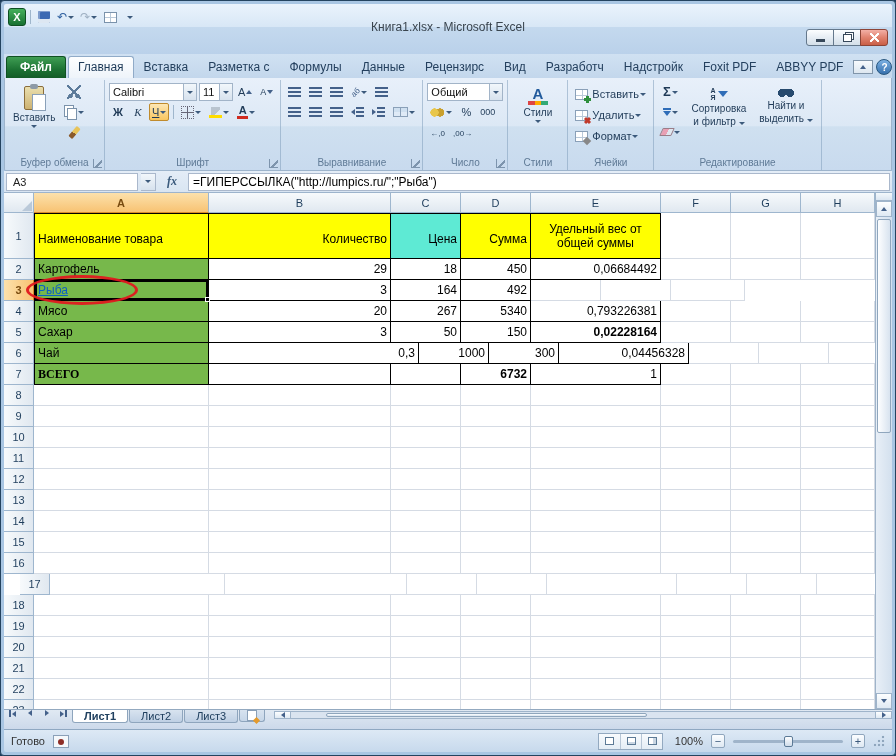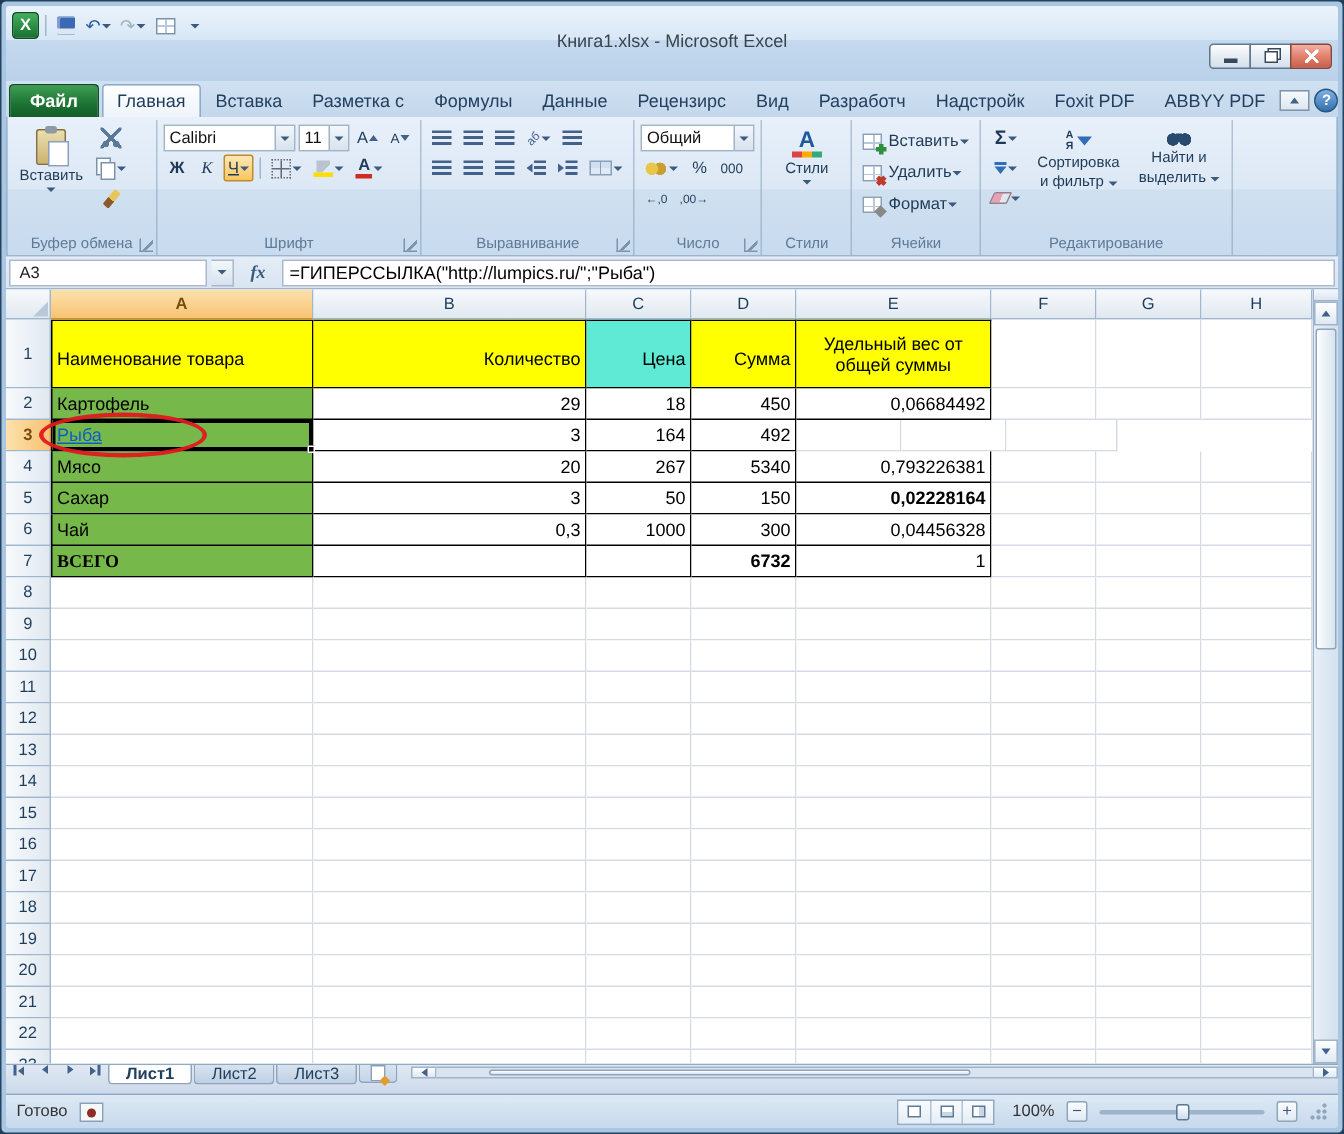--- a/index.html
+++ b/index.html
@@ -524,21 +524,21 @@
             <div class="cell ar rgn" style="width: 70px;">50</div>
             <div class="cell ar rgn" style="width: 70px;">150</div>
             <div class="cell ar rgn" style="width: 130px; font-weight: bold;">0,02228164</div>
             <div class="cell" style="width: 70px;"></div>
             <div class="cell" style="width: 70px;"></div>
             <div class="cell" style="width: 74px;"></div>
           </div>
           <div class="grow" style="height: 21px;">
             <div class="rhdr">6</div>
             <div class="cell al rgn rl" style="width: 175px; background: rgb(119, 184, 75);">Чай</div>
-            <div class="cell ar rgn" style="width: 182px;">0,3</div>
+            <div class="cell ar rgn" style="width: 210px;">0,3</div>
             <div class="cell ar rgn" style="width: 70px;">1000</div>
             <div class="cell ar rgn" style="width: 70px;">300</div>
             <div class="cell ar rgn" style="width: 130px;">0,04456328</div>
             <div class="cell" style="width: 70px;"></div>
             <div class="cell" style="width: 70px;"></div>
             <div class="cell" style="width: 74px;"></div>
           </div>
           <div class="grow" style="height: 21px;">
             <div class="rhdr">7</div>
             <div class="cell al bold rgn rl" style="width: 175px; background: rgb(119, 184, 75); font-family: Liberation Serif, serif;">ВСЕГО</div>
@@ -642,21 +642,21 @@
             <div class="rhdr">16</div>
             <div class="cell" style="width: 175px;"></div>
             <div class="cell" style="width: 182px;"></div>
             <div class="cell" style="width: 70px;"></div>
             <div class="cell" style="width: 70px;"></div>
             <div class="cell" style="width: 130px;"></div>
             <div class="cell" style="width: 70px;"></div>
             <div class="cell" style="width: 70px;"></div>
             <div class="cell" style="width: 74px;"></div>
           </div>
-          <div class="grow" style="height: 21px;">
+          <div class="grow" style="height: 21px; padding-left: 16px;">
             <div class="rhdr">17</div>
             <div class="cell" style="width: 175px;"></div>
             <div class="cell" style="width: 182px;"></div>
             <div class="cell" style="width: 70px;"></div>
             <div class="cell" style="width: 70px;"></div>
             <div class="cell" style="width: 130px;"></div>
             <div class="cell" style="width: 70px;"></div>
             <div class="cell" style="width: 70px;"></div>
             <div class="cell" style="width: 74px;"></div>
           </div>

